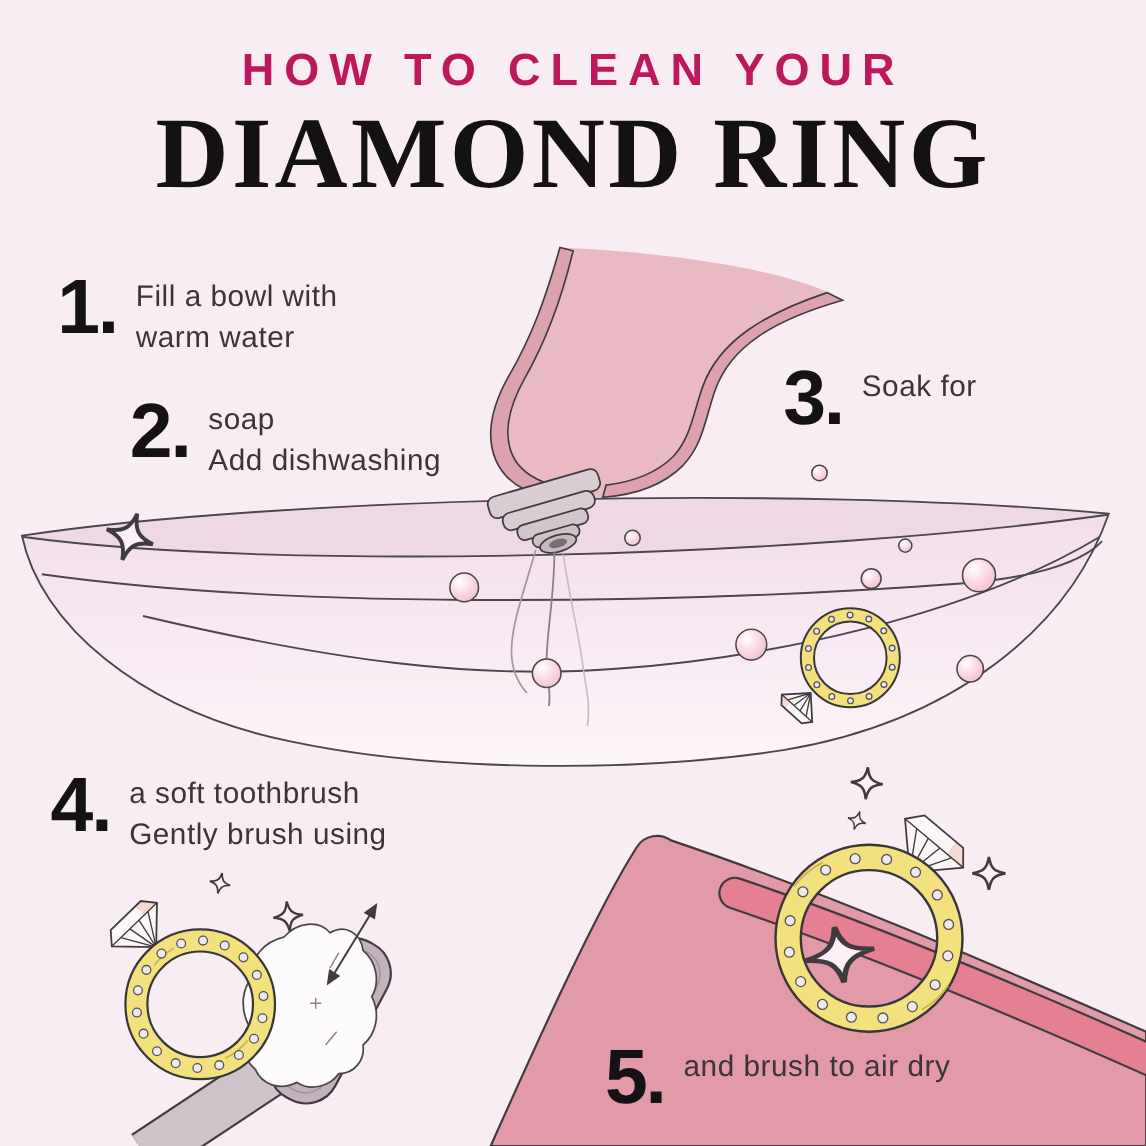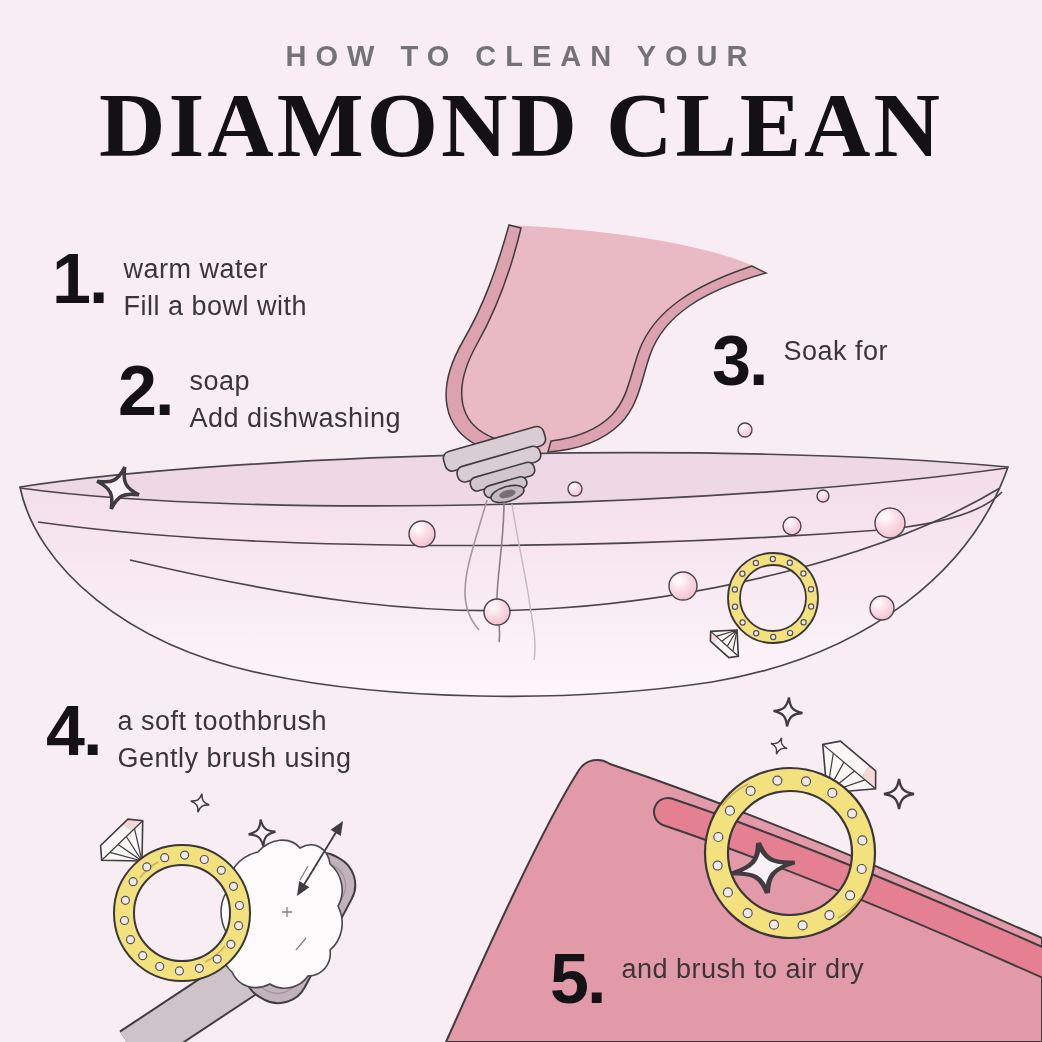--- a/index.html
+++ b/index.html
@@ -7,21 +7,21 @@
     position:relative;
     width:1042px;height:1042px;
     background:#f9edf4;
     overflow:hidden;
     font-family:"Liberation Sans", sans-serif;
     color:#383438;
   }
   svg.art{position:absolute;inset:0;}
   .header{position:absolute;top:40px;left:0;width:1042px;text-align:center;}
   .kicker{
-    font-size:29px;font-weight:700;letter-spacing:9px;color:#737373;
+    font-size:41px;font-weight:700;letter-spacing:9px;color:#be185d;
   }
   .main-title{
     margin:6px 0 0 0;
     font-family:"Liberation Serif","DejaVu Serif",serif;
     font-weight:700;font-size:92px;line-height:1;letter-spacing:3px;color:#141114;
   }
   .step{position:absolute;display:flex;align-items:flex-start;gap:17px;}
   .num{
     font-size:70px;font-weight:800;line-height:58px;letter-spacing:-2px;color:#151215;
   }
@@ -198,28 +198,28 @@
         </g>
       <use href="#spark" class="spark" transform="translate(763,868) rotate(-10) scale(3.2,2.55)" fill="#ffffff"></use>
       <use href="#spark" class="spark" transform="translate(788,712) rotate(4) scale(1.45)"></use>
       <use href="#spark" class="spark" transform="translate(779,746) rotate(18) scale(0.85)"></use>
       <use href="#spark" class="spark" transform="translate(899,794) scale(1.5)"></use>
     </g>
   </svg>
 
   <div class="header">
     <div class="kicker">HOW TO CLEAN YOUR</div>
-    <h1 class="main-title">DIAMOND CLEAN</h1>
+    <h1 class="main-title">DIAMOND RING</h1>
   </div>
 
   <div class="step s1">
     <span class="num">1.</span>
     <div class="txt">
+      <div>Fill a bowl with</div>
       <div>warm water</div>
-      <div>Fill a bowl with</div>
     </div>
   </div>
 
   <div class="step s2">
     <span class="num">2.</span>
     <div class="txt">
       <div>soap</div>
       <div>Add dishwashing</div>
     </div>
   </div>

